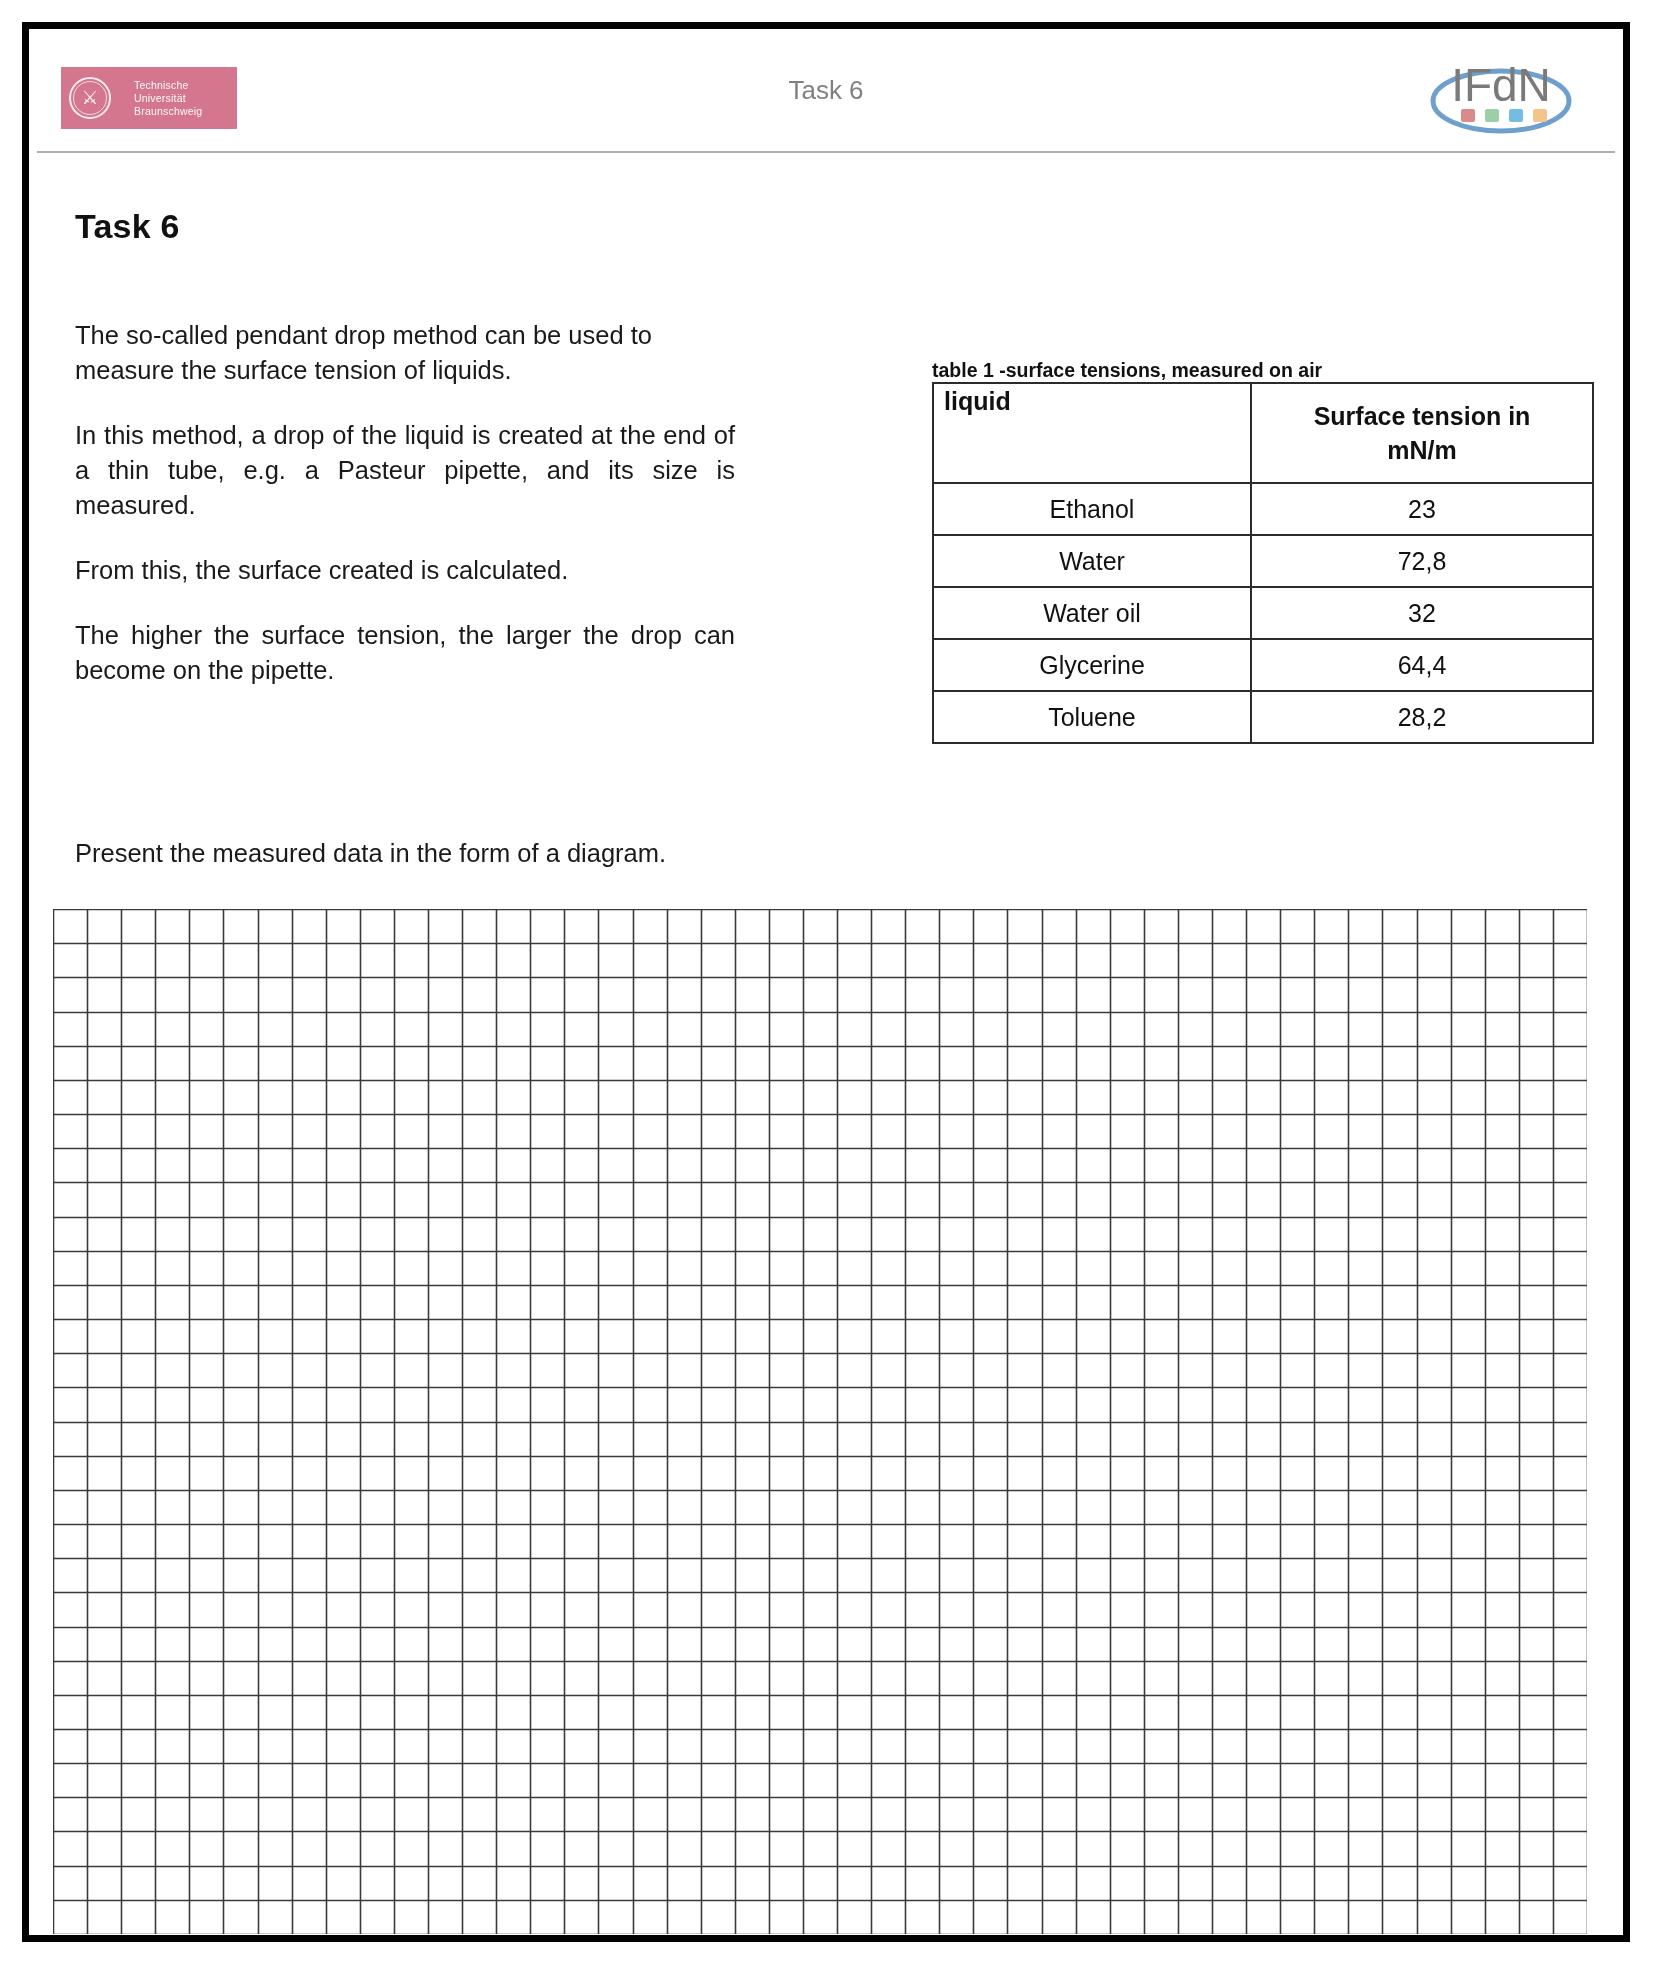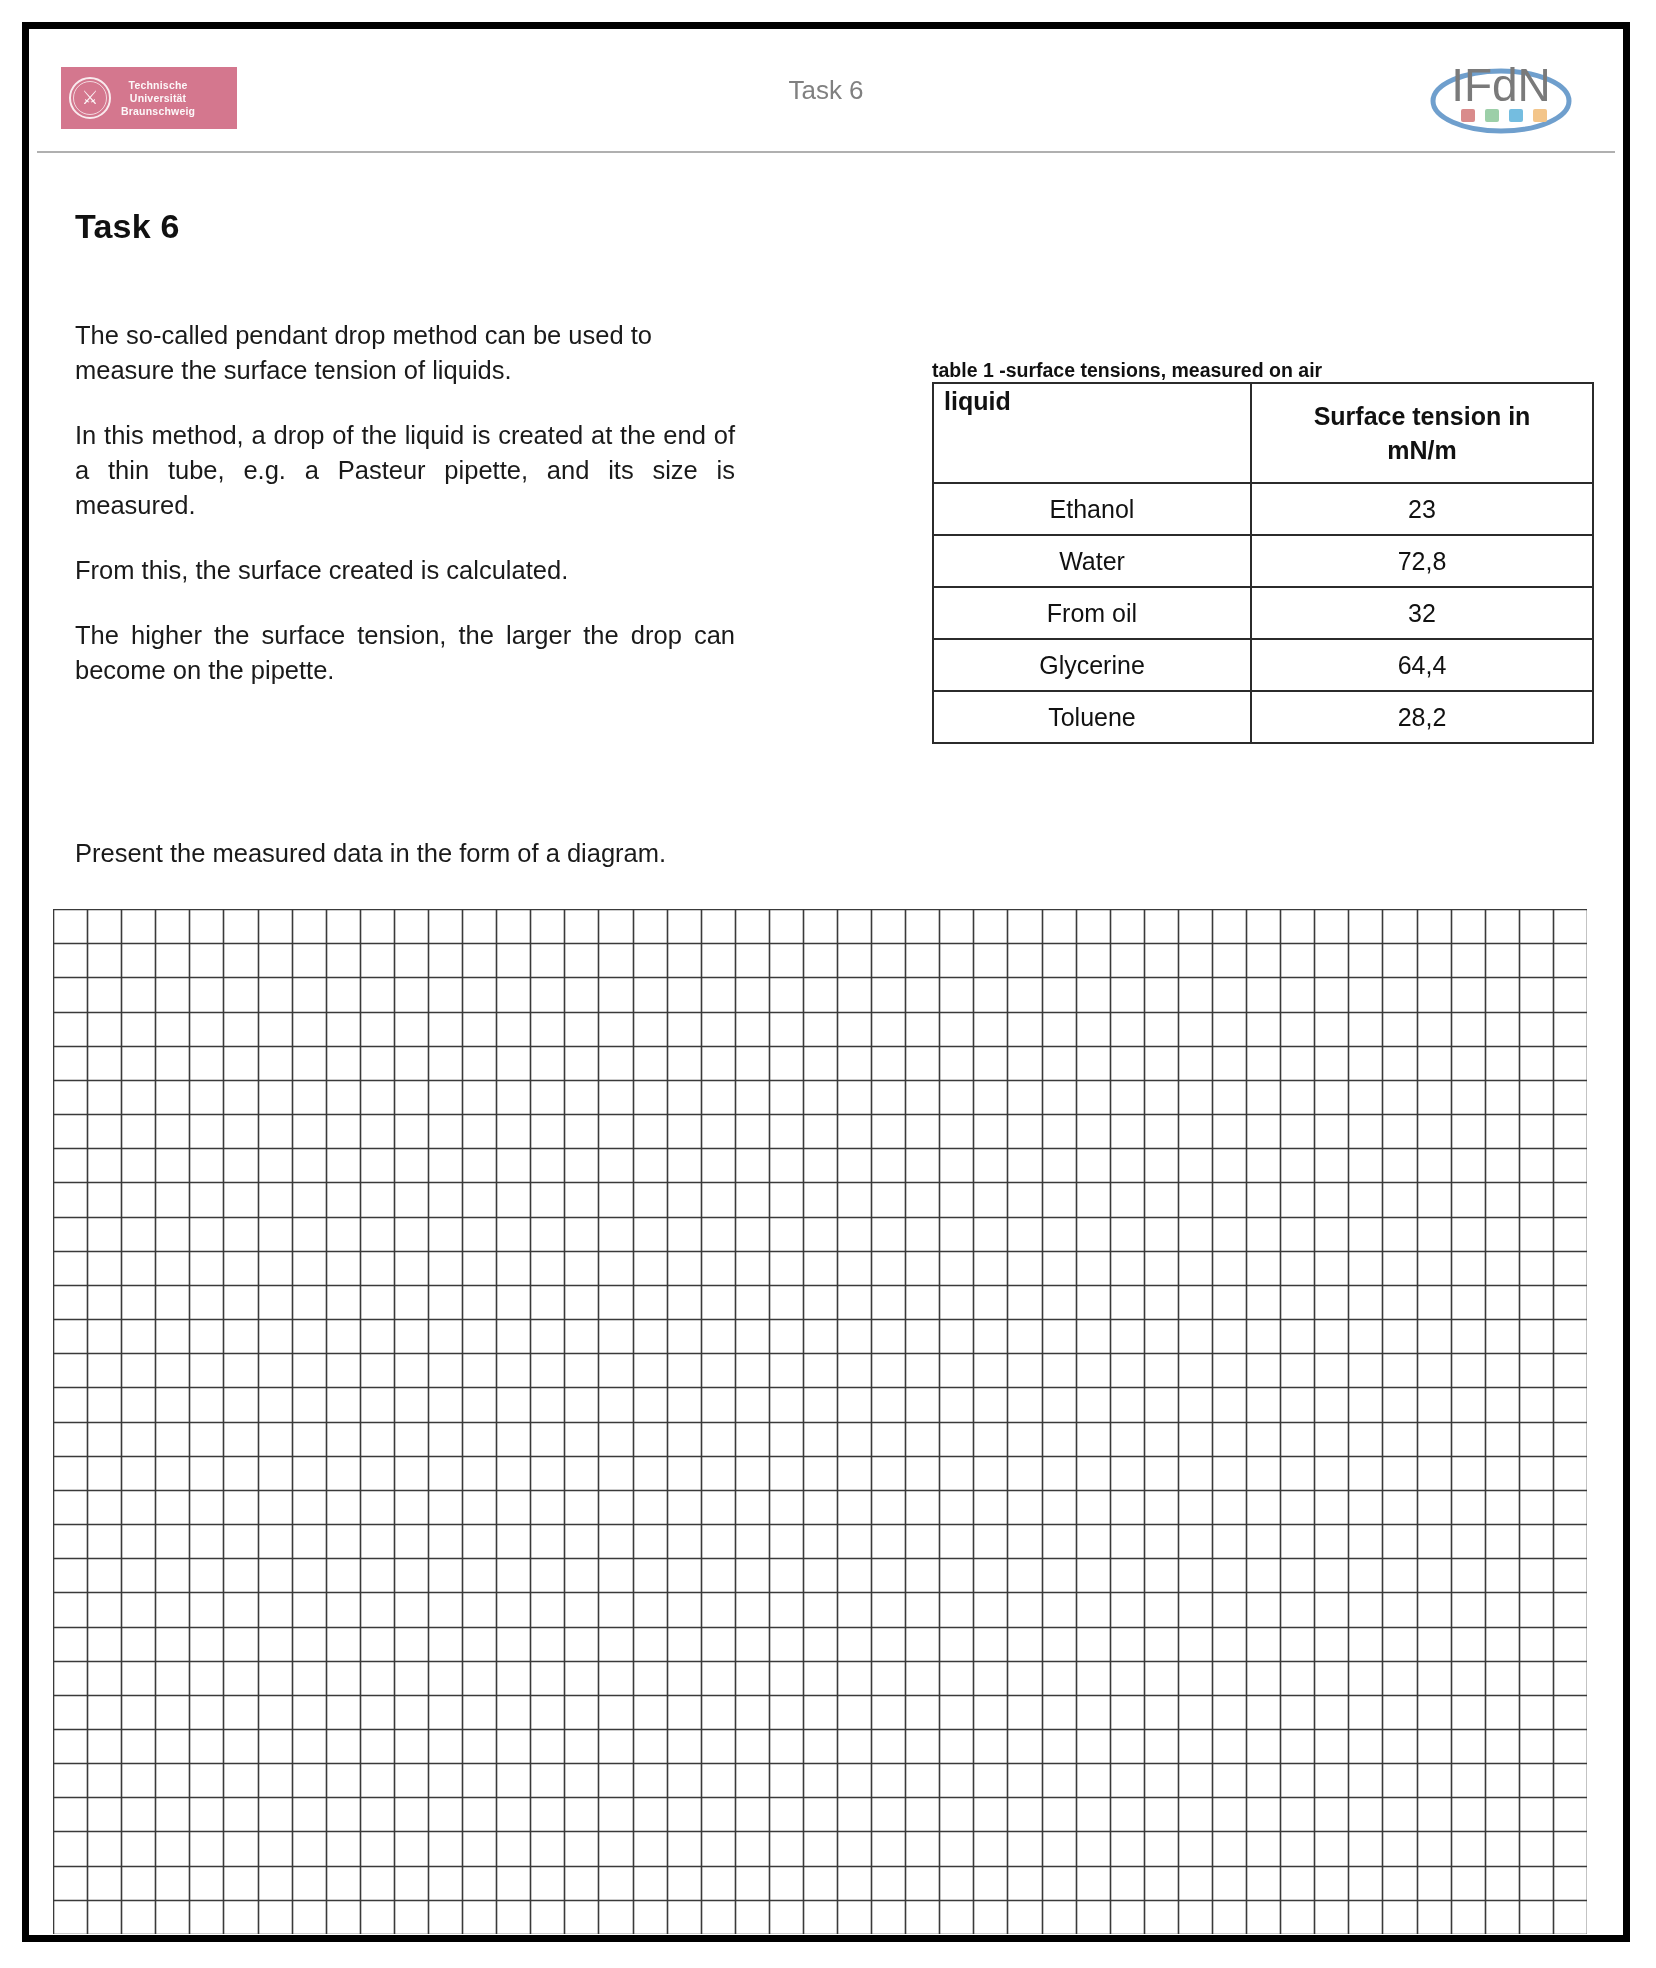--- a/index.html
+++ b/index.html
@@ -87,28 +87,27 @@
   .tu-seal .lion {
     position: absolute;
     left: 13px; top: 12px;
     width: 20px; height: 22px;
     color: rgba(255,255,255,0.92);
     font-size: 19px;
     line-height: 22px;
     text-align: center;
   }
   .tu-wordmark {
-    margin-left: 8px;
+    margin-left: 21px;
     color: #ffffff;
     font-size: 10.5px;
     line-height: 13px;
-    font-weight: bold;
+    font-weight: normal;
     letter-spacing: 0.2px;
     opacity: 0.95;
-    text-align: center;
   }
   .tu-wordmark div { white-space: nowrap; }
 
   
   .header-title {
     position: absolute;
     left: 0;
     top: 0;
     width: 100%;
     text-align: center;
@@ -294,21 +293,21 @@
         <tbody>
           <tr>
             <td class="cell-liquid">Ethanol</td>
             <td class="cell-value">23</td>
           </tr>
           <tr>
             <td class="cell-liquid">Water</td>
             <td class="cell-value">72,8</td>
           </tr>
           <tr>
-            <td class="cell-liquid">From oil</td>
+            <td class="cell-liquid">Water oil</td>
             <td class="cell-value">32</td>
           </tr>
           <tr>
             <td class="cell-liquid">Glycerine</td>
             <td class="cell-value">64,4</td>
           </tr>
           <tr>
             <td class="cell-liquid">Toluene</td>
             <td class="cell-value">28,2</td>
           </tr>

